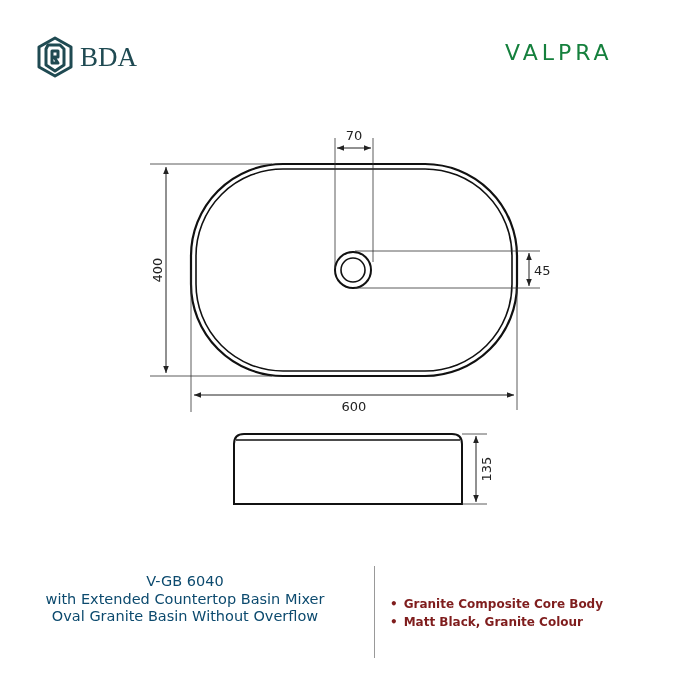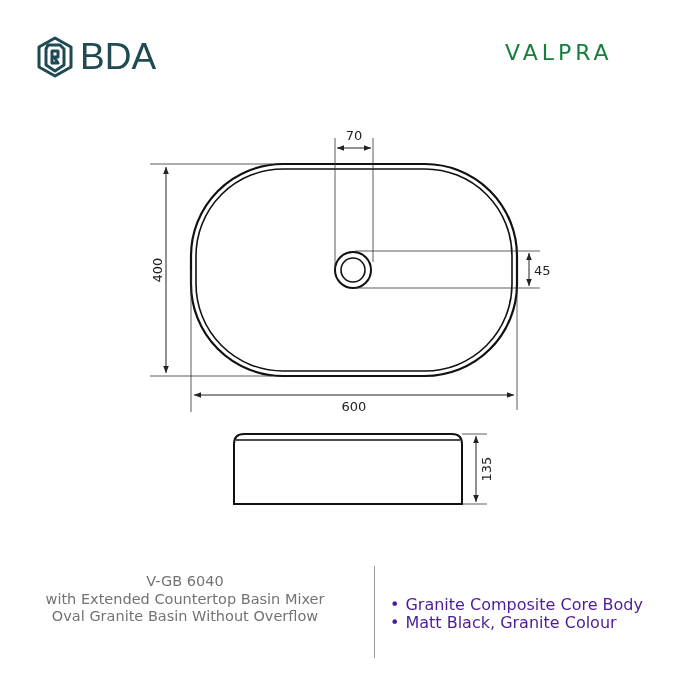--- a/index.html
+++ b/index.html
@@ -1,25 +1,25 @@
 <!DOCTYPE html>
 <html><head>
 <meta charset="utf-8">
 <style>
   html, body { margin:0; padding:0; background:#ffffff; }
   body { width:700px; height:700px; position:relative; overflow:hidden; font-family:"DejaVu Sans", sans-serif; color:#222; }
   .abs { position:absolute; }
   #bda-logo { left:36px; top:35px; display:flex; align-items:center; gap:6px; }
-  #bda-text { font-family:Liberation Sans, sans-serif; font-size:37px; font-weight:500; color:#1f4a52; letter-spacing:0px; }
+  #bda-text { font-family:Liberation Serif, serif; font-size:27px; font-weight:500; color:#1f4a52; letter-spacing:0px; }
   #valpra { left:505px; top:40px; font-family:"DejaVu Sans", sans-serif; font-size:22px; letter-spacing:4px; color:#15803d; font-weight:400; }
   svg#drawing { position:absolute; left:0; top:0; }
   .dimtext { font-family:"DejaVu Sans", sans-serif; font-size:13px; fill:#222; }
-  #footer-left { left:40px; top:573px; width:290px; text-align:center; font-size:14.5px; line-height:17.5px; color:#737373; }
+  #footer-left { left:40px; top:573px; width:290px; text-align:center; font-size:14.5px; line-height:17.5px; color:#0c4a6e; }
   #footer-divider { left:374px; top:566px; width:1px; height:92px; background:#999; }
-  #footer-right { left:390px; top:596px; font-size:16px; line-height:17.5px; color:#4c1d95; }
+  #footer-right { left:390px; top:596px; font-size:12px; line-height:17.5px; color:#7f1d1d;font-weight:bold; }
   #footer-right ul { margin:0; padding:0; list-style:none; }
   #footer-right li::before { content:"\2022"; margin-right:6px; }
 </style>
 </head>
 <body>
 
 <div id="bda-logo" class="abs">
   <svg width="38" height="44" viewBox="0 0 38 44">
     <g fill="none" stroke="#1f4a52" stroke-width="3" stroke-linejoin="round">
       <path d="M19 3 L35 12 L35 32 L19 41 L3 32 L3 12 Z"></path>

